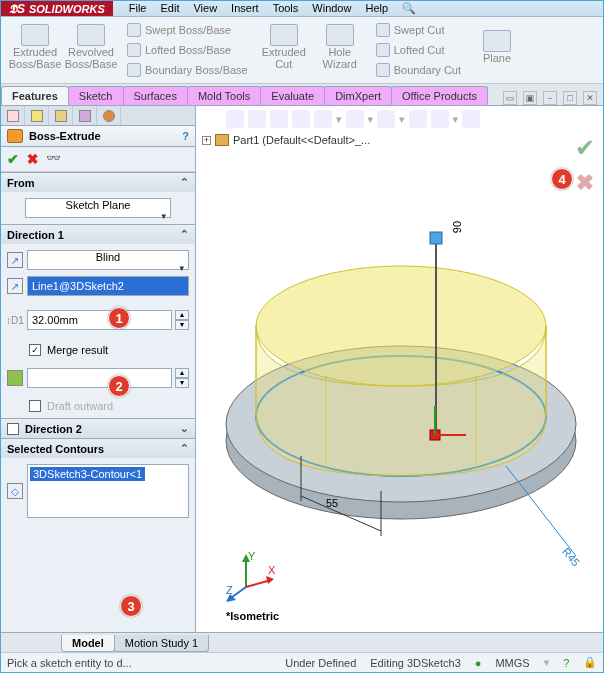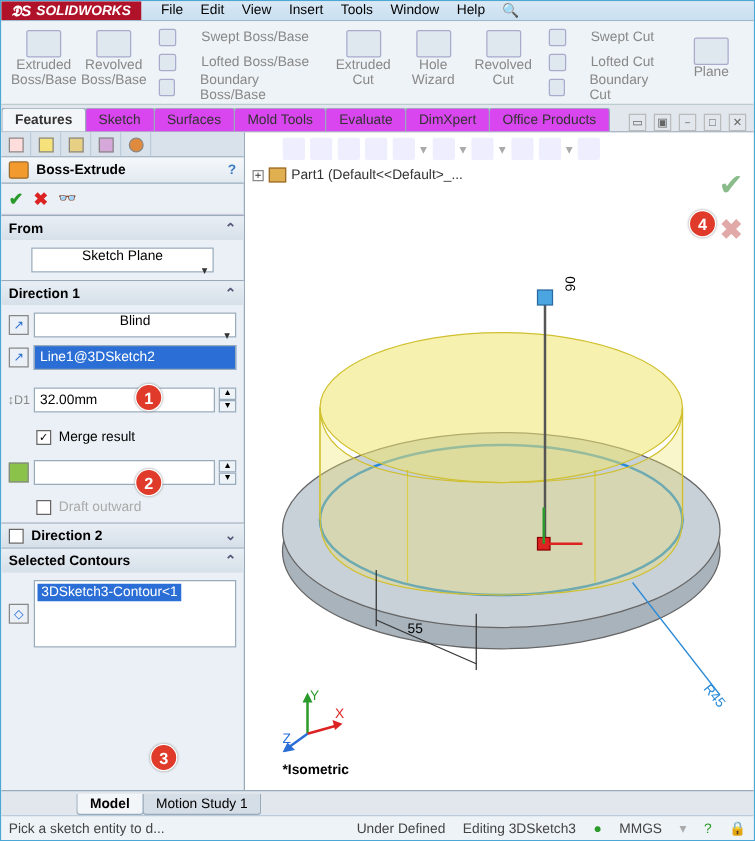--- a/index.html
+++ b/index.html
@@ -5,24 +5,24 @@
 * { box-sizing: border-box; margin: 0; padding: 0; font-family: "Segoe UI", Tahoma, sans-serif; font-size: 11px; }
 body { width: 604px; height: 673px; background: #f0f0f0; overflow: hidden; display: flex; flex-direction: column; border: 1px solid #4aa7d6; }
 .titlebar { height: 16px; background: linear-gradient(#d9e8f5,#c8dff0); display: flex; align-items: center; border-bottom: 1px solid #a0b8cc; }
 .titlebar .logo { background: #b0122a; color:#fff; font-weight:bold; padding:0 8px; height:100%; display:flex; align-items:center; font-style:italic; font-size:12px;}
 .menubar { display:flex; gap:2px; padding-left:10px;}
 .menubar span { padding:2px 6px; cursor:default;}
 .ribbon { background:#eef3f7; border-bottom:1px solid #bcc; padding:4px 6px; display:flex; gap:8px; }
 .ribbon .grp { display:flex; flex-direction:column; gap:2px; }
 .ribbon .bigbtn { display:flex; flex-direction:column; align-items:center; justify-content:center; width:56px; height:52px; color:#888; }
 .ribbon .bigbtn .sq { width:28px; height:22px; background:#dfe7ef; border:1px solid #aac; border-radius:2px;}
-.ribbon .row { display:flex; align-items:center; gap:20px; color:#888; height:18px;}
+.ribbon .row { display:flex; align-items:center; gap:4px; color:#888; height:18px;}
 .ribbon .row .ic { width:14px; height:14px; background:#dfe7ef; border:1px solid #aac; border-radius:2px;}
 .tabs { display:flex; background:#e1e7ec; border-bottom:1px solid #9ab; height:22px; align-items:flex-end; }
-.tabs .tab { padding:3px 10px; border:1px solid #9ab; border-bottom:none; background:#d946ef; margin-right:-1px; border-radius:3px 3px 0 0; color:#333;}
+.tabs .tab { padding:3px 10px; border:1px solid #9ab; border-bottom:none; background:#f0abfc; margin-right:-1px; border-radius:3px 3px 0 0; color:#333;}
 .tabs .tab.active { background:#f3f6f9; font-weight:bold;}
 .winright { margin-left:auto; display:flex; gap:6px; padding-right:6px; color:#666;}
 .winright span{border:1px solid #bbb; width:14px;height:14px; display:flex;align-items:center;justify-content:center;font-size:9px;}
 .workarea { flex:1; display:flex; min-height:0;}
 .sidebar { width:195px; background:#eaf0f5; border-right:1px solid #9ab; display:flex; flex-direction:column; }
 .sbtabs { display:flex; background:#d9e2ea; border-bottom:1px solid #9ab; height:20px;}
 .sbtabs span{width:24px; display:flex;align-items:center;justify-content:center; border-right:1px solid #bcd;}
 .sbtabs .ic2{width:12px;height:12px;border:1px solid #888;background:#f5e27a;}
 .prophdr { display:flex; align-items:center; background:linear-gradient(#f5f8fb,#e1e9f0); border-bottom:1px solid #9ab; padding:3px 6px; font-weight:bold;}
 .prophdr .picon{width:16px;height:14px;background:#f39a2e;border:1px solid #9a6b2e;margin-right:6px;border-radius:2px;}
@@ -113,24 +113,20 @@
   <div class="grp">
     <div style="display:flex;">
       <div class="bigbtn">
           <div class="sq"></div>
           <span style="text-align:center;">Extruded Cut</span>
         </div>
       <div class="bigbtn">
           <div class="sq"></div>
           <span style="text-align:center;">Hole Wizard</span>
         </div>
-      <div class="bigbtn">
-          <div class="sq"></div>
-          <span style="text-align:center;">Revolved Cut</span>
-        </div>
     </div>
   </div>
   <div class="grp">
     <div class="row">
         <div class="ic"></div>
         <span>Swept Cut</span>
       </div>
     <div class="row">
         <div class="ic"></div>
         <span>Lofted Cut</span>

